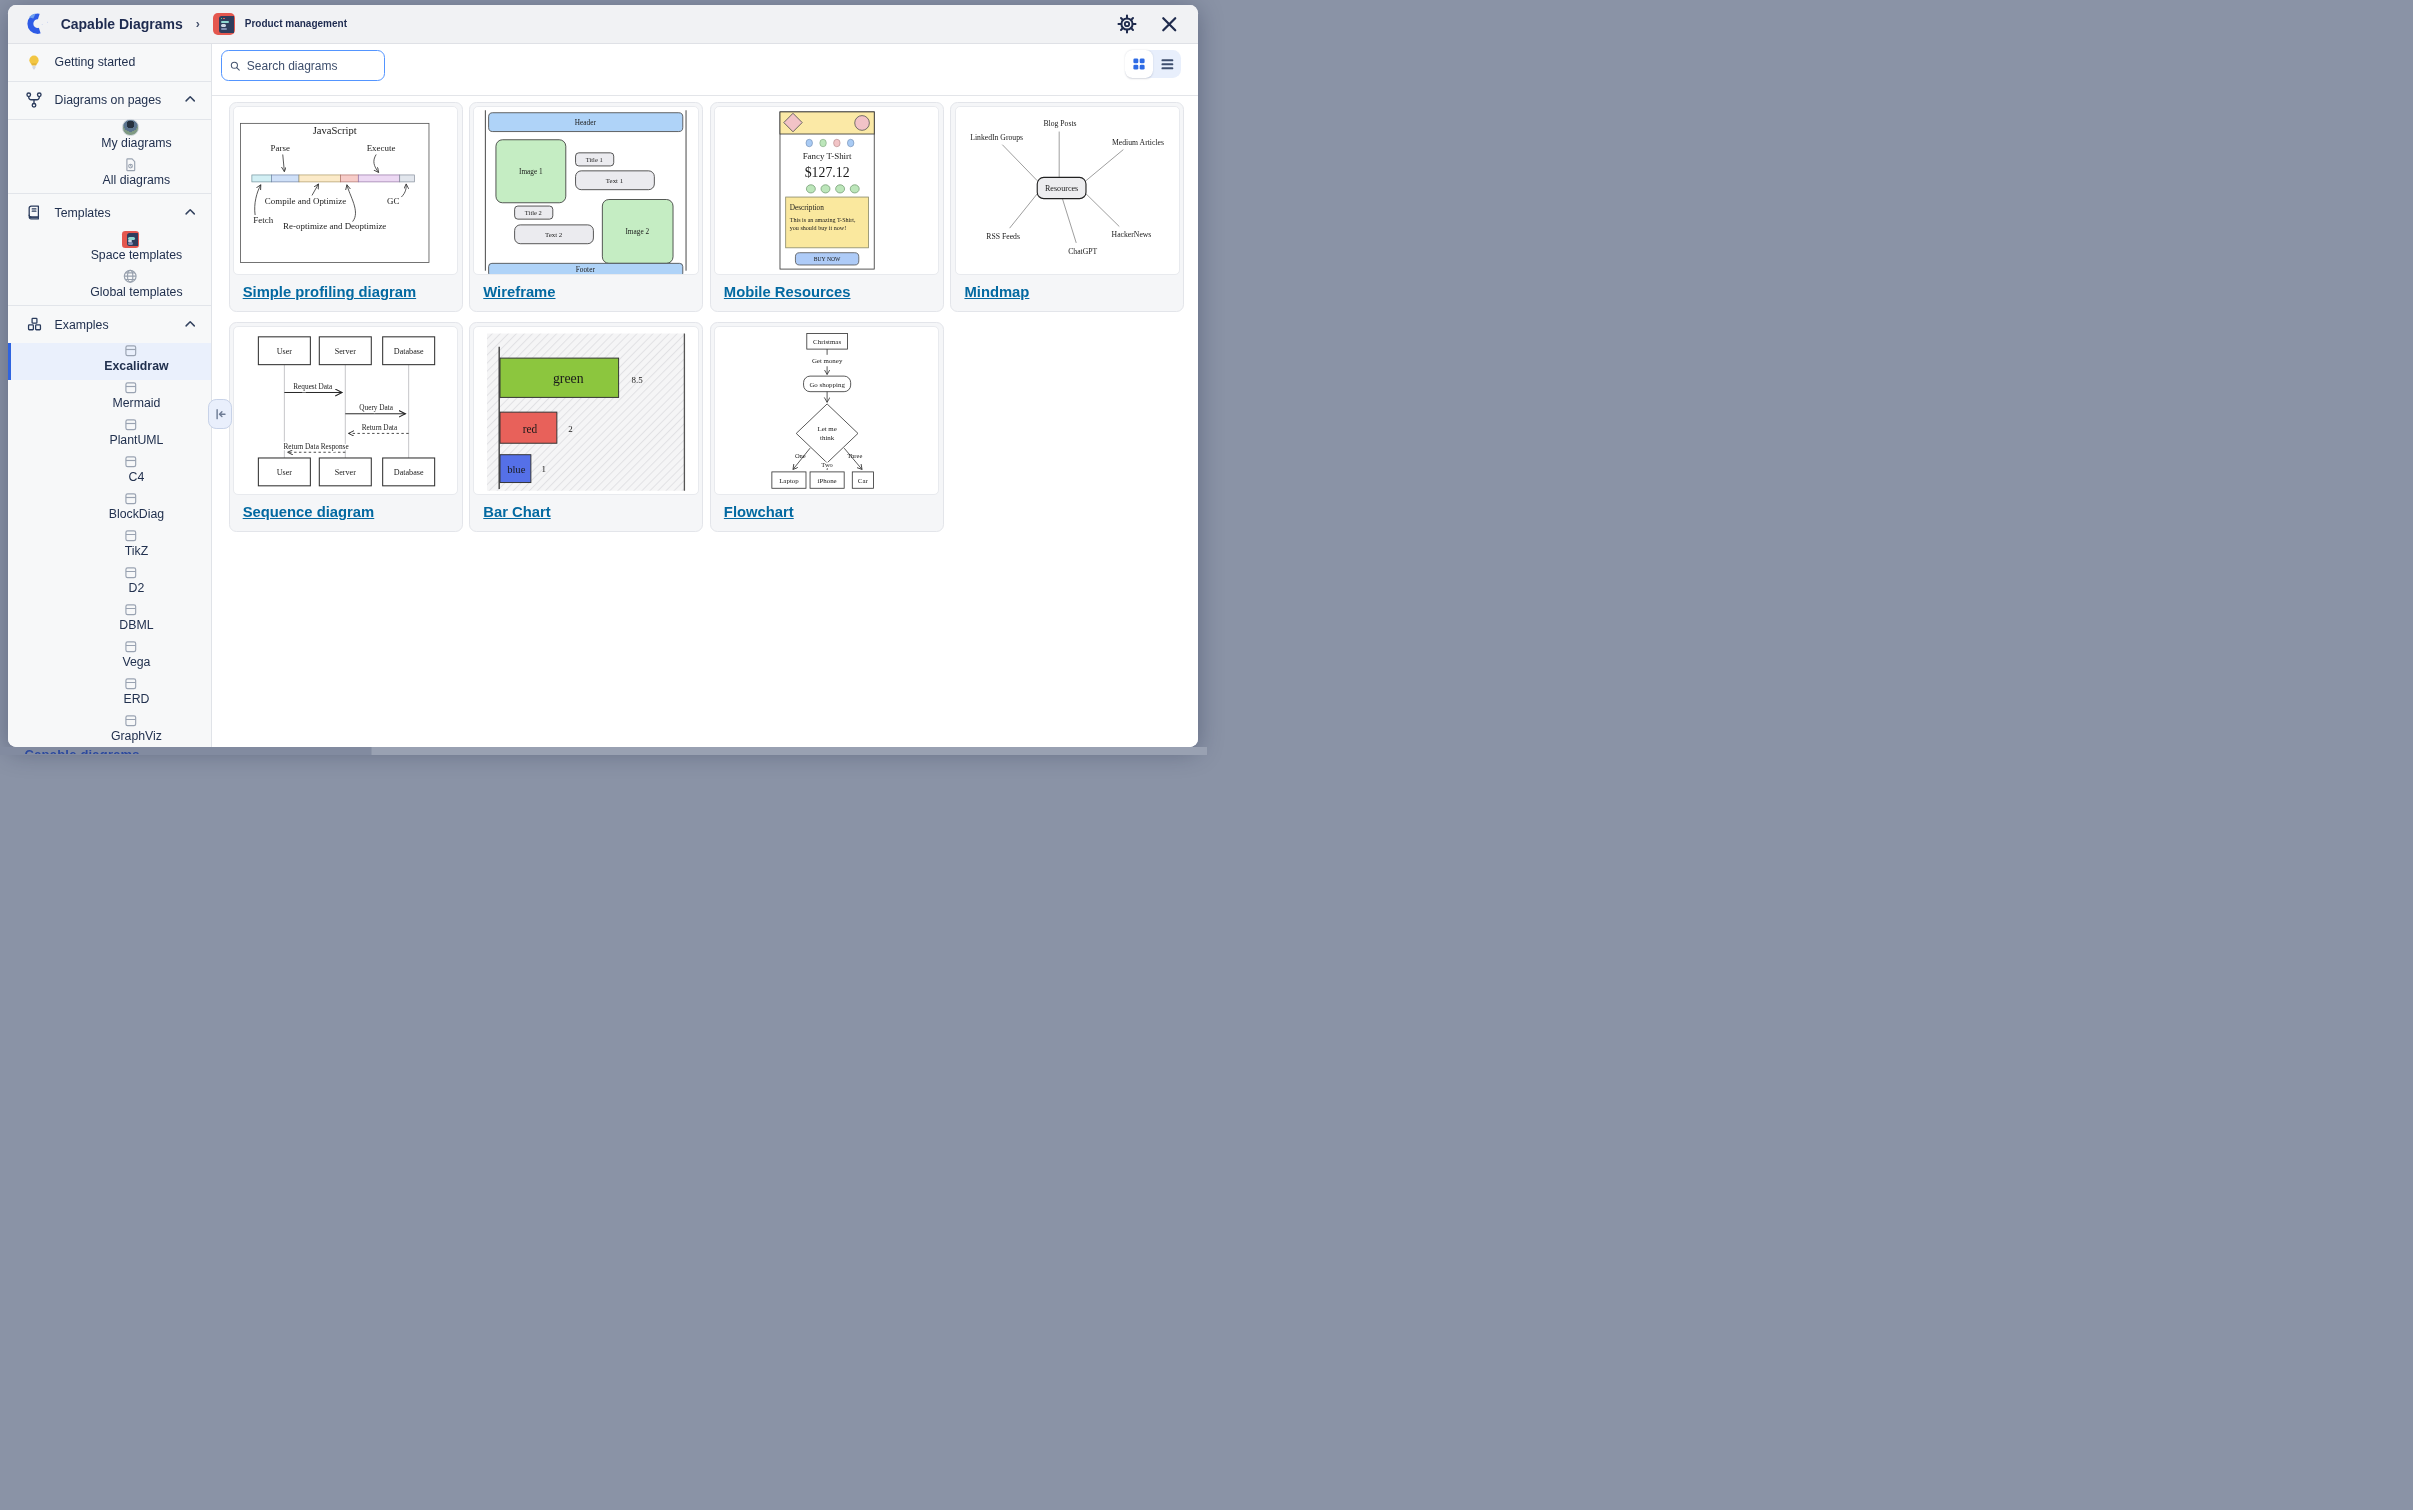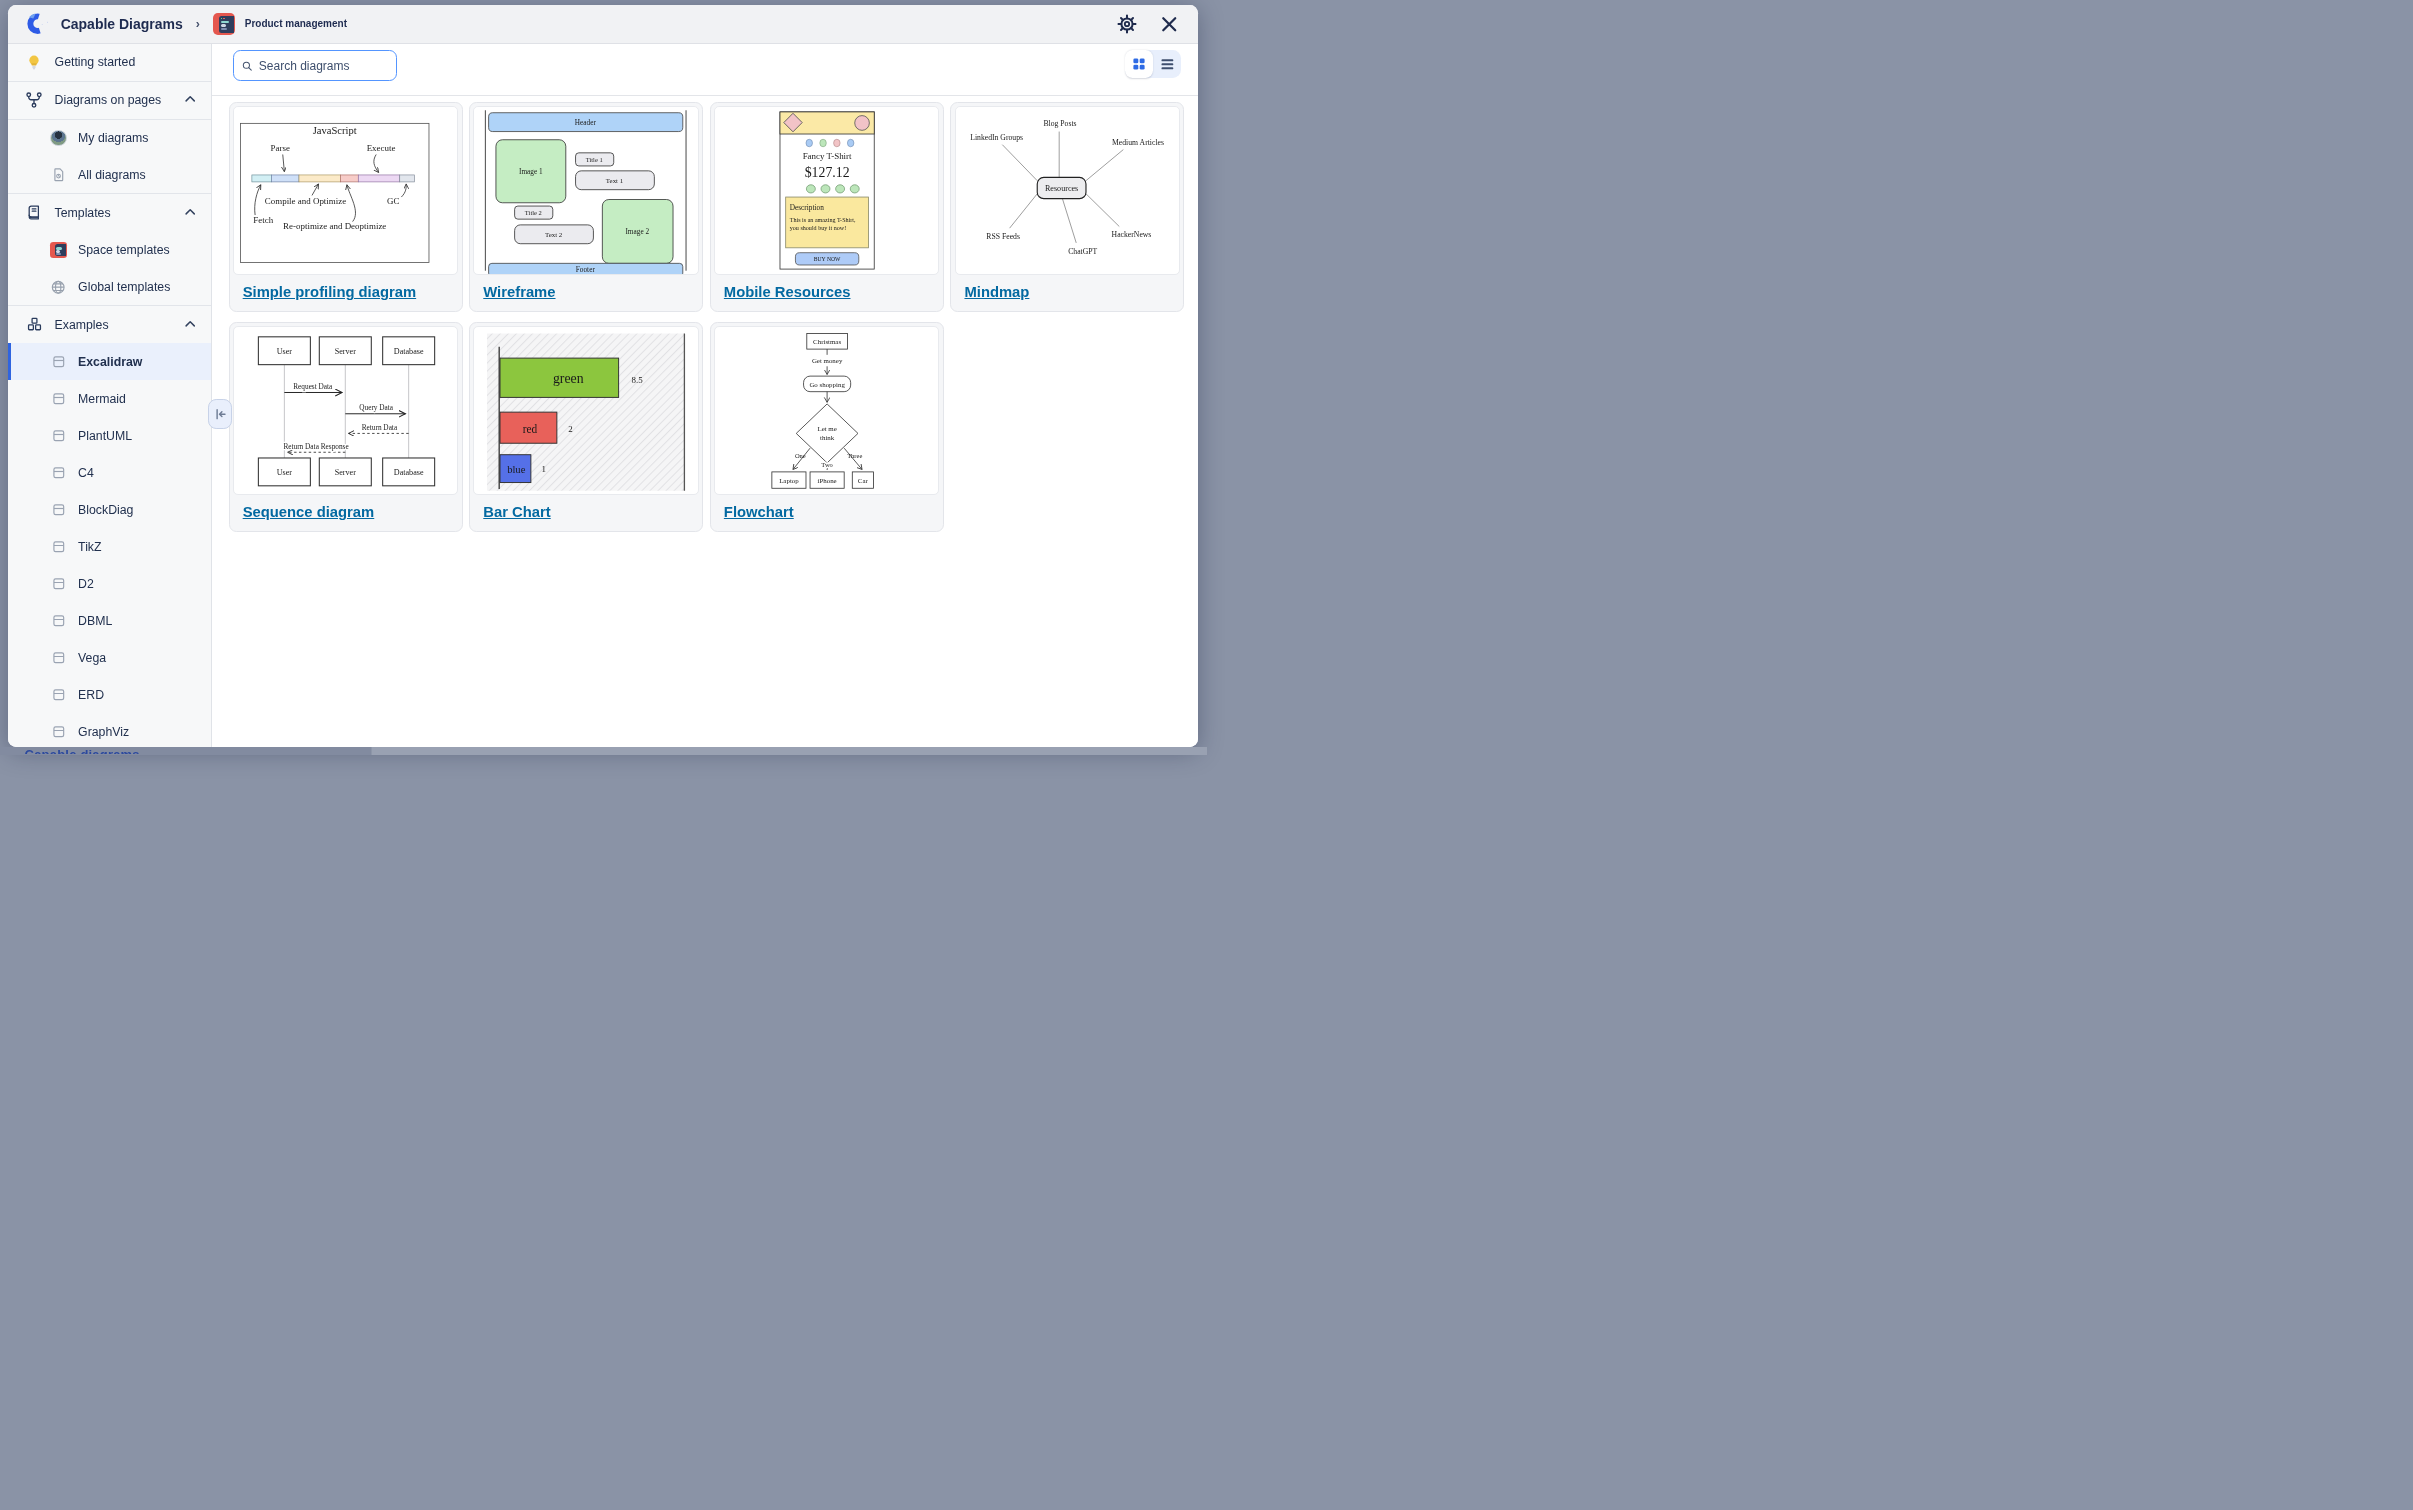--- a/index.html
+++ b/index.html
@@ -29,35 +29,35 @@
   .crumb-page { margin-left:9.8px; font-size:10px; font-weight:600; color:#1E2B50; }
   .hspacer { flex:1; }
   .hicon { width:28px; height:28px; display:flex; align-items:center; justify-content:center; cursor:pointer; border-radius:4.9px; }
   .hicon + .hicon { margin-left:14.8px; }
 
   
   .sidebar { position:absolute; left:0; top:39px; width:204px; height:703px; background:#F7F8F9; border-right:0.8px solid #E0E3E8; overflow:hidden; }
   .srow { position:relative; height:37px; display:flex; align-items:center; padding-left:16px; cursor:pointer; color:#22314F; font-size:12.3px; }
   .srow .ic { width:19.7px; height:19.7px; display:flex; align-items:center; justify-content:center; flex:0 0 auto; }
   .srow .lbl { margin-left:10.7px; white-space:nowrap; }
-  .srow.child { padding-left:42px; }
+  .srow.child { padding-left:42px;flex-direction:column; }
   .srow.child .ic { width:16.4px; height:16.4px; }
   .srow.child .lbl { margin-left:11.5px; }
   .srow .chev { position:absolute; right:13px; top:9.8px; }
   .srow.sel { background:#EAF0FC; font-weight:700; }
   .srow.sel::before { content:""; position:absolute; left:0; top:0; width:3.3px; height:100%; background:#2F64E0; }
   .sdiv { height:0.8px; background:#E2E5EA; }
   .avatar { width:16.4px; height:16.4px; border-radius:50%; border:0.8px solid #cdd3da;
     background:radial-gradient(circle at 50% 30%, #26313f 0 30%, #5c758f 31% 55%, #7f9a83 56% 80%, #9ab58f 81%); }
   .collapse-btn { position:absolute; left:200px; top:394px; width:24px; height:30px; background:#E9EFFC; border:0.8px solid #C7D2E8; border-radius:8.2px; display:flex; align-items:center; justify-content:center; cursor:pointer; z-index:5; }
 
   
   .main { position:absolute; left:204px; top:39px; width:986px; height:703px; background:#fff; }
   .search-row { position:absolute; left:0; top:0; width:100%; height:52px; border-bottom:0.8px solid #E3E5E9; background:#fff; }
-  .search-box { position:absolute; left:21px; top:6.6px; width:164px; height:31px; border:1.6px solid #5495FF; border-radius:7.4px; background:#fff; display:flex; align-items:center; padding:0 6.6px; }
+  .search-box { position:absolute; left:9px; top:6.6px; width:164px; height:31px; border:1.6px solid #5495FF; border-radius:7.4px; background:#fff; display:flex; align-items:center; padding:0 6.6px; }
   .search-box input { border:none; outline:none; width:100%; font-size:12px; color:#24355c; margin-left:5.7px; background:transparent; font-family:"Liberation Sans",sans-serif; }
   .search-box input::placeholder { color:#3E4F6D; opacity:1; }
   .view-toggle { position:absolute; right:17px; top:6.6px; width:56px; height:28px; background:#E8EFFC; border-radius:8.2px; display:flex; align-items:center; }
   .vt-grid { width:28px; height:28px; background:#fff; border-radius:7.4px; box-shadow:0 0.8px 1.6px rgba(30,40,70,.18); display:flex; align-items:center; justify-content:center; cursor:pointer; }
   .vt-list { flex:1; display:flex; align-items:center; justify-content:center; cursor:pointer; }
 
   
   .grid { position:absolute; left:16.4px; top:58px; width:967px; display:flex; flex-wrap:wrap; gap:9.8px 6.6px; }
   .card { width:234px; height:210px; background:#F5F6F8; border:0.8px solid #E3E5EA; border-radius:7.4px; padding:3.3px; cursor:pointer; }
   .thumb { width:100%; height:169px; background:#fff; border:0.8px solid #E8EAEE; border-radius:4.9px; overflow:hidden; }

